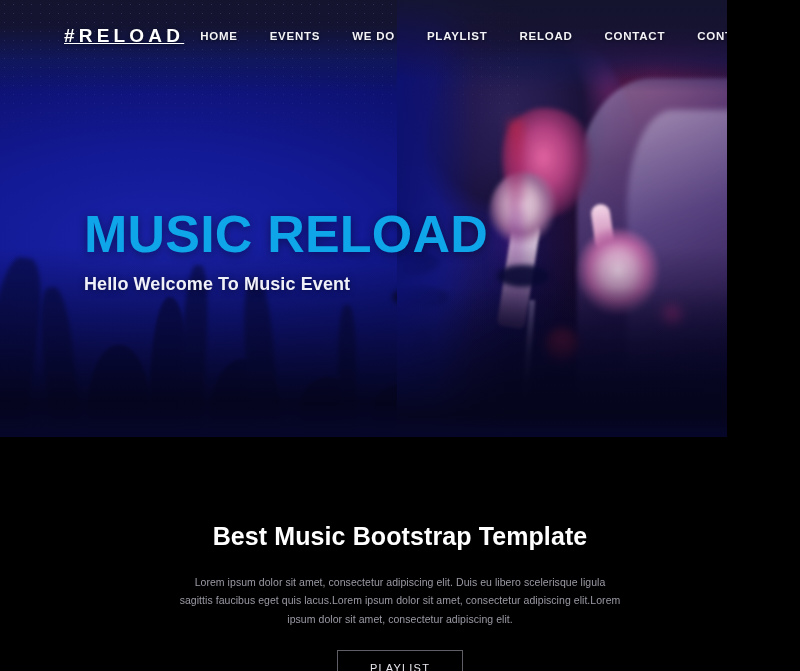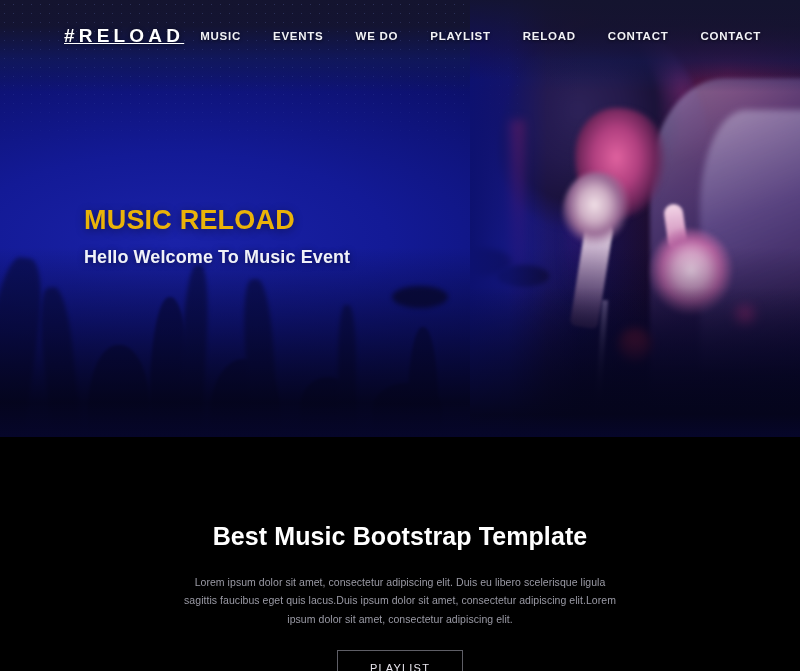--- a/index.html
+++ b/index.html
@@ -9,21 +9,21 @@
     background:#000;
     font-family:"Liberation Sans", sans-serif;
     overflow:hidden;
   }
 
   .page { position:relative; width:800px; height:671px; background:#000; }
 
   
   .hero {
     position:relative;
-    width:800px; height:437px;
+    width:727px; height:437px;
     overflow:hidden;
     background:#0b0b2c;
   }
 
   
   .hero-bg {
     position:absolute; inset:0;
     background:
       radial-gradient(120% 90% at 22% 55%, #1a22a8 0%, #131a96 22%, #0d1170 46%, #080a44 70%, #05052a 100%);
   }
@@ -221,22 +221,22 @@
     white-space:nowrap;
     text-shadow:0 1px 3px rgba(0,0,0,.55);
     cursor:pointer;
   }
 
   
   .hero-copy {
     position:absolute; left:84px; top:206px; z-index:30;
   }
   .hero-title {
-    color:#eab308;
-    font-size:27px;
+    color:#0ea5e9;
+    font-size:52px;
     font-weight:700;
     letter-spacing:.2px;
     line-height:1.08;
     text-shadow:0 2px 10px rgba(0,0,0,.45);
     white-space:nowrap;
   }
   .hero-sub {
     margin-top:12px;
     color:#f0f1f8;
     font-size:18px;
@@ -331,38 +331,38 @@
       <div class="hand" style="left:408px; width:30px;  height:110px;"></div>
     </div>
 
     <div class="hero-botfade"></div>
     <div class="hero-topfade"></div>
     <div class="hero-dots"></div>
 
     <nav class="navbar">
       <a class="logo" href="#">#RELOAD</a>
       <div class="nav-menu">
-        <a class="nav-link" href="#">MUSIC</a>
+        <a class="nav-link" href="#">HOME</a>
         <a class="nav-link" href="#">EVENTS</a>
         <a class="nav-link" href="#">WE DO</a>
         <a class="nav-link" href="#">PLAYLIST</a>
         <a class="nav-link" href="#">RELOAD</a>
         <a class="nav-link" href="#">CONTACT</a>
         <a class="nav-link" href="#">CONTACT</a>
       </div>
     </nav>
 
     <div class="hero-copy">
       <h1 class="hero-title">MUSIC RELOAD</h1>
       <p class="hero-sub">Hello Welcome To Music Event</p>
     </div>
 
   </section>
 
   <section class="about">
     <h2 class="about-title">Best Music Bootstrap Template</h2>
-    <p class="about-text">Lorem ipsum dolor sit amet, consectetur adipiscing elit. Duis eu libero scelerisque ligula sagittis faucibus eget quis lacus.Duis ipsum dolor sit amet, consectetur adipiscing elit.Lorem ipsum dolor sit amet, consectetur adipiscing elit.</p>
+    <p class="about-text">Lorem ipsum dolor sit amet, consectetur adipiscing elit. Duis eu libero scelerisque ligula sagittis faucibus eget quis lacus.Lorem ipsum dolor sit amet, consectetur adipiscing elit.Lorem ipsum dolor sit amet, consectetur adipiscing elit.</p>
     <div class="btn-wrap">
       <button class="btn-playlist">PLAYLIST</button>
     </div>
   </section>
 
 </div>
 
 </body></html>

